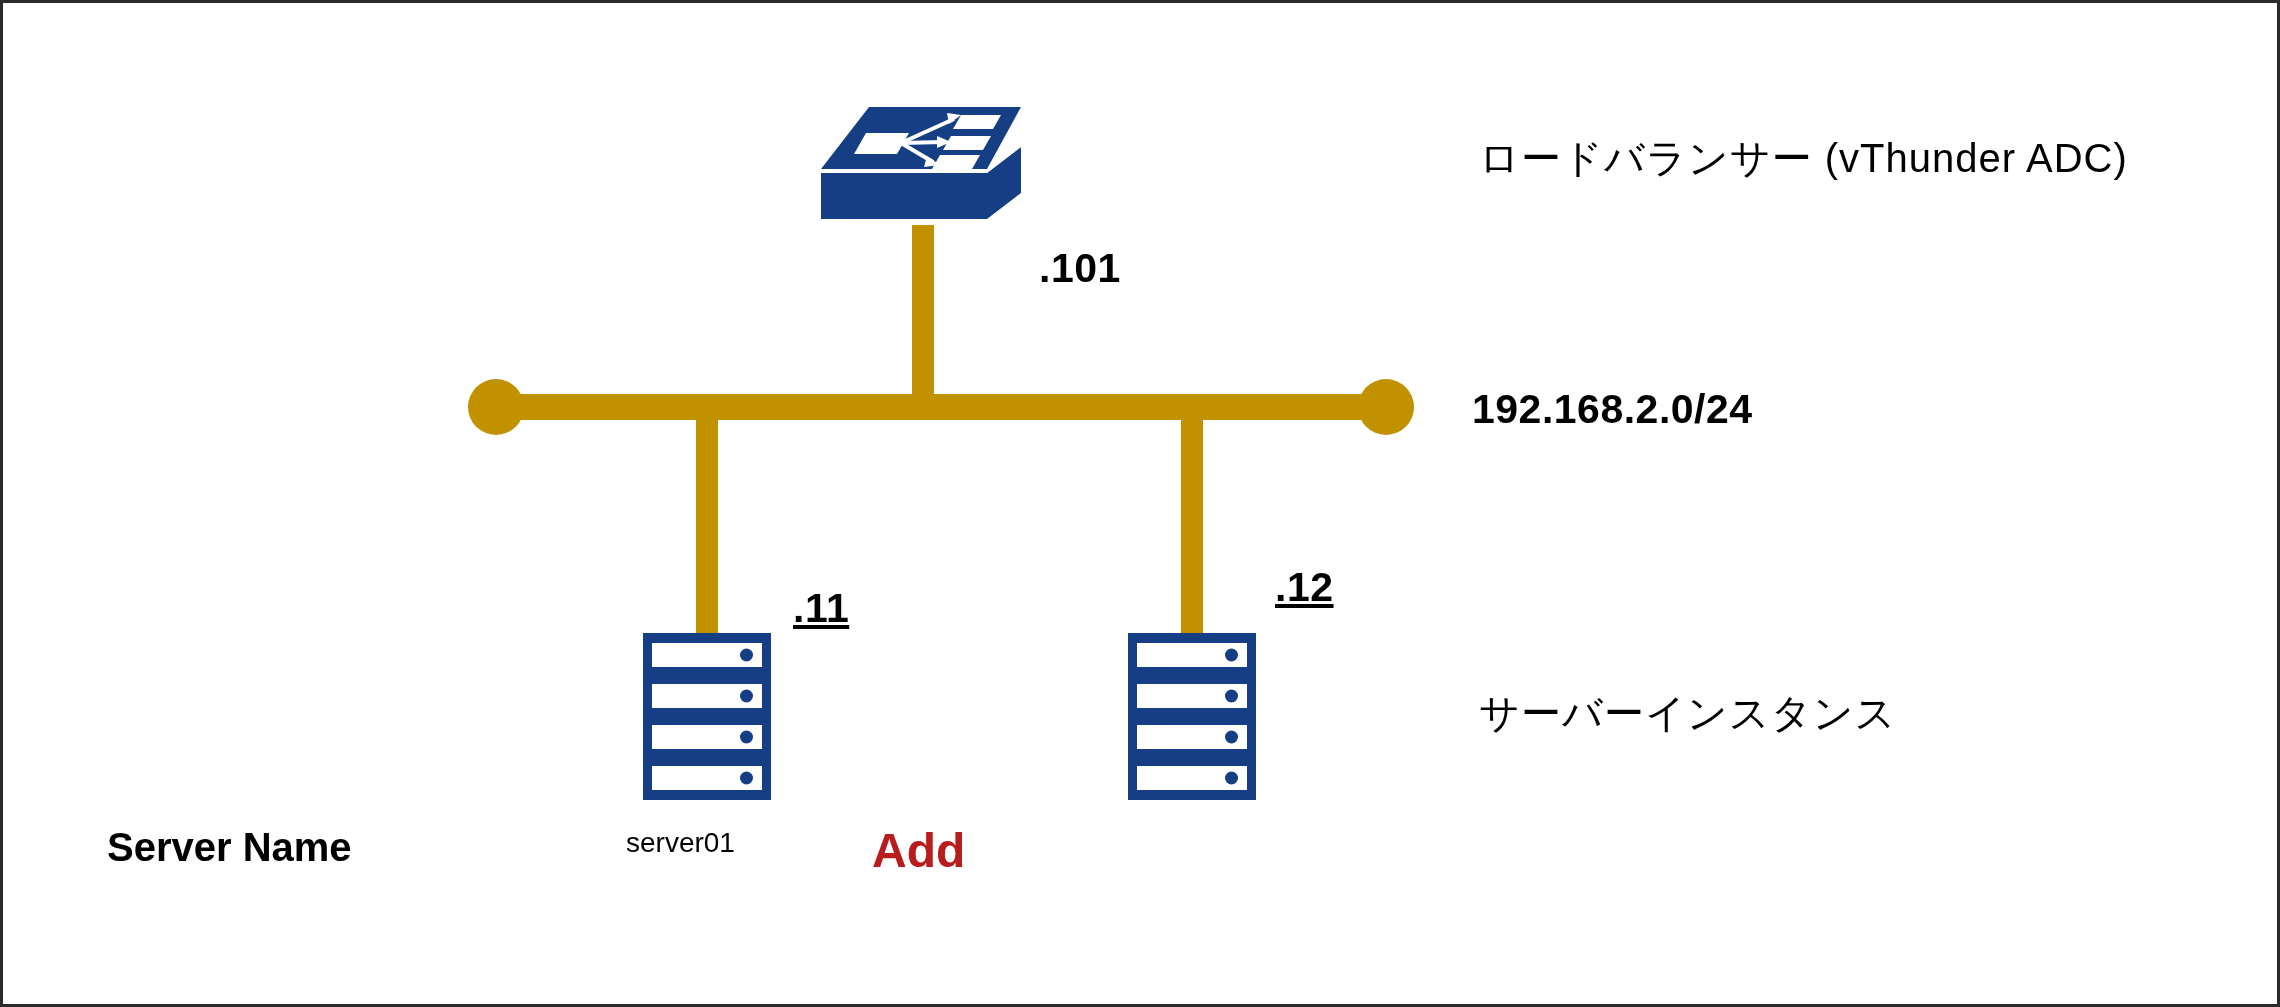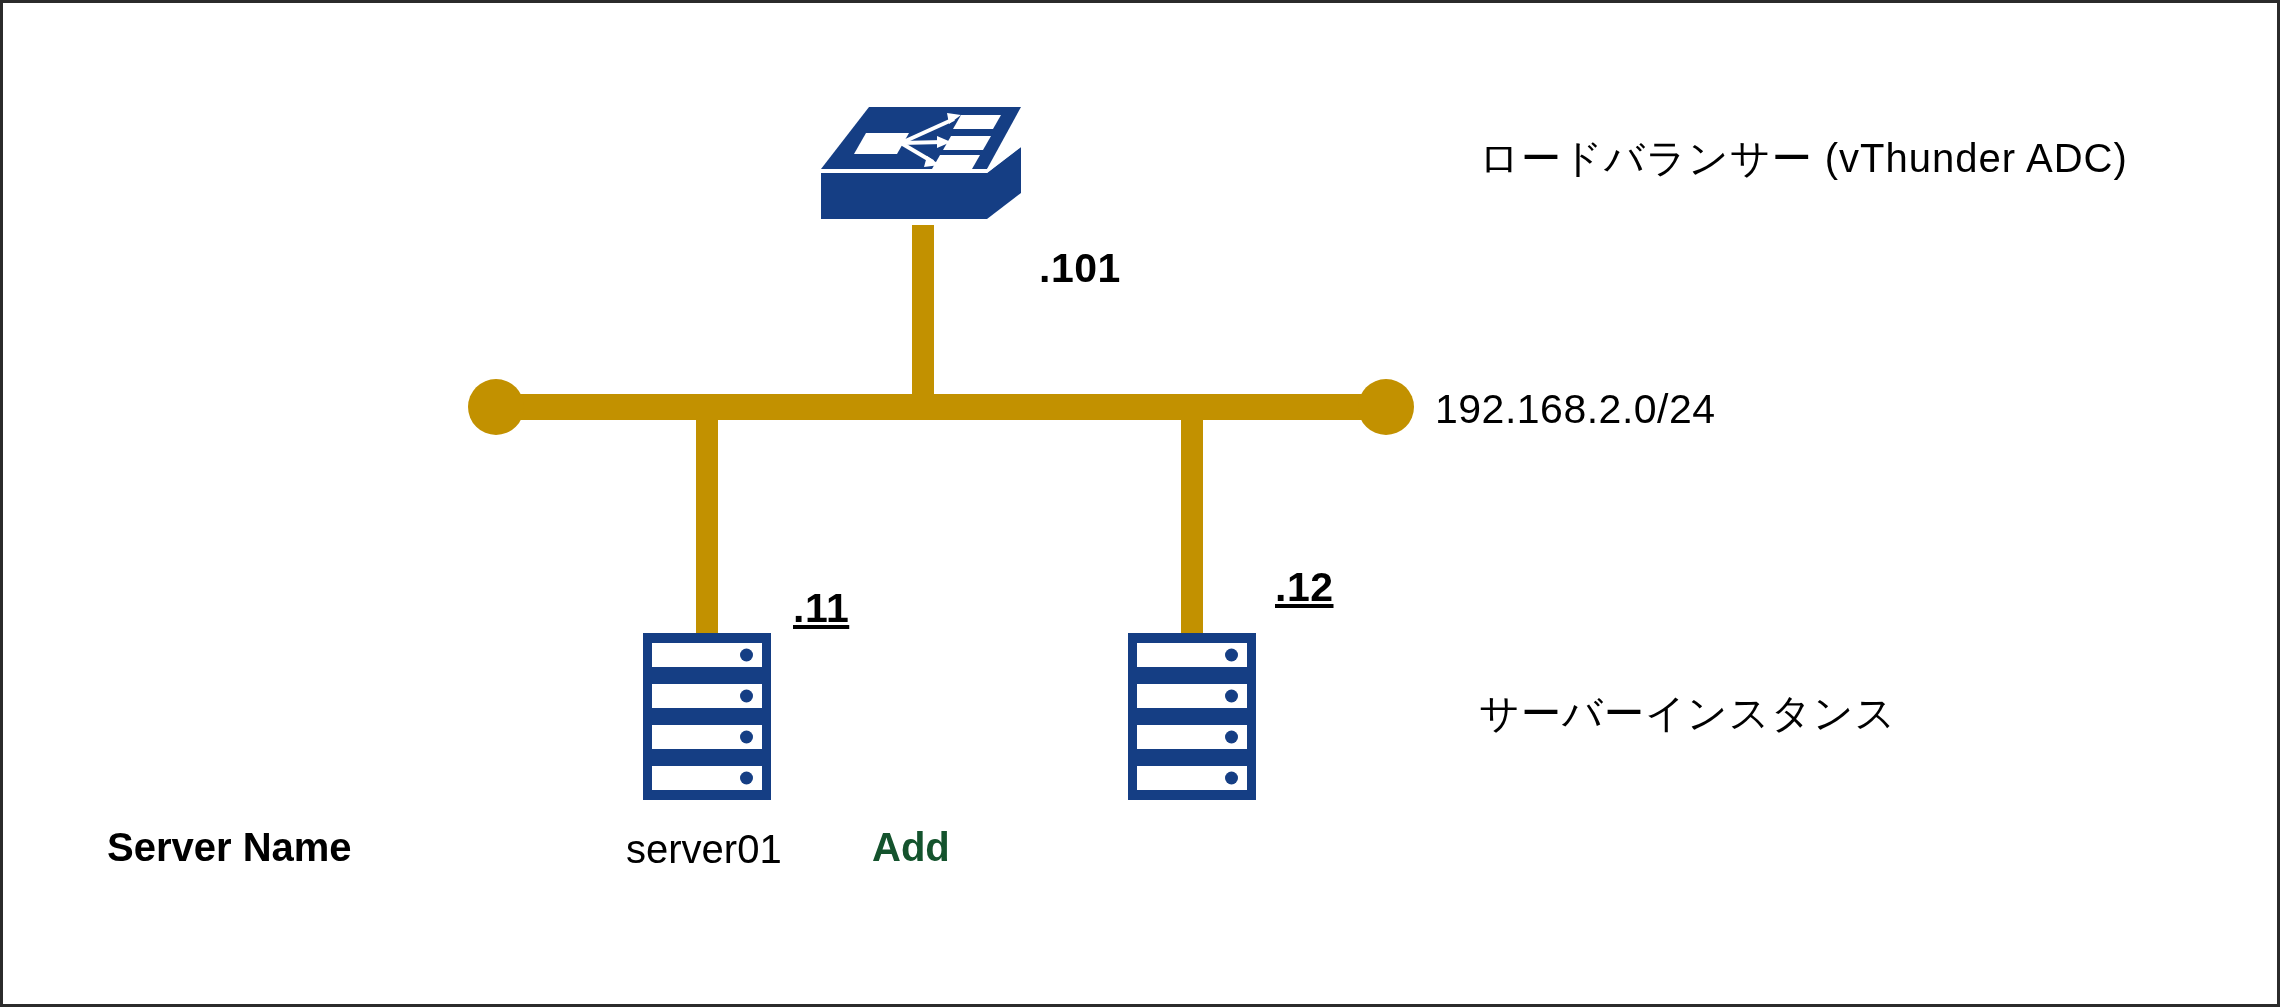--- a/index.html
+++ b/index.html
@@ -43,41 +43,42 @@
     white-space: nowrap;
     line-height: 1;
   }
   .label-ip-bold {
     font-size: 41px;
     font-weight: bold;
     letter-spacing: 0.5px;
   }
   .label-subnet {
     font-size: 41px;
-    font-weight: normal;
+    font-weight: bold;
     letter-spacing: 0.5px;
+    margin-left: 37px;
   }
   .label-jp {
     font-size: 40px;
     font-weight: normal;
     letter-spacing: 1px;
   }
   .label-rowhead {
     font-size: 40px;
     font-weight: bold;
     text-align: center;
   }
   .label-servername {
-    font-size: 40px;
+    font-size: 28px;
     font-weight: normal;
   }
   .label-add {
-    font-size: 40px;
-    font-weight: bold;
-    color: #14532d;
+    font-size: 48px;
+    font-weight: bold;
+    color: #b91c1c;
   }
 
   
   .server-rack {
     position: absolute;
     background: #153e84;
     box-sizing: border-box;
     padding: 10px 9px;
     display: flex;
     flex-direction: column;

